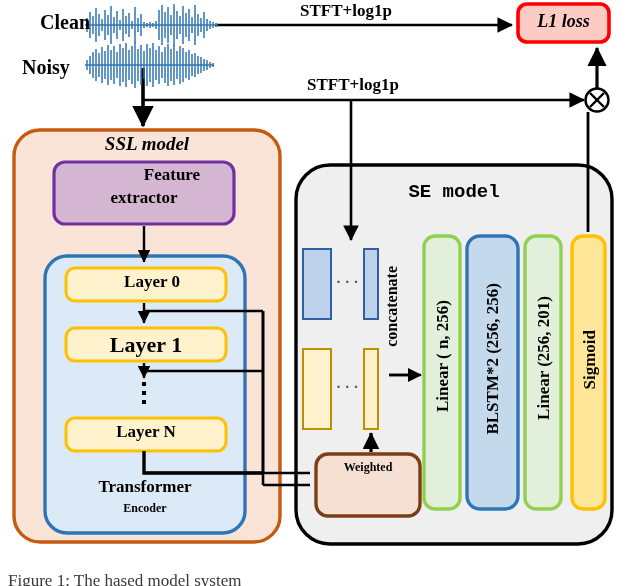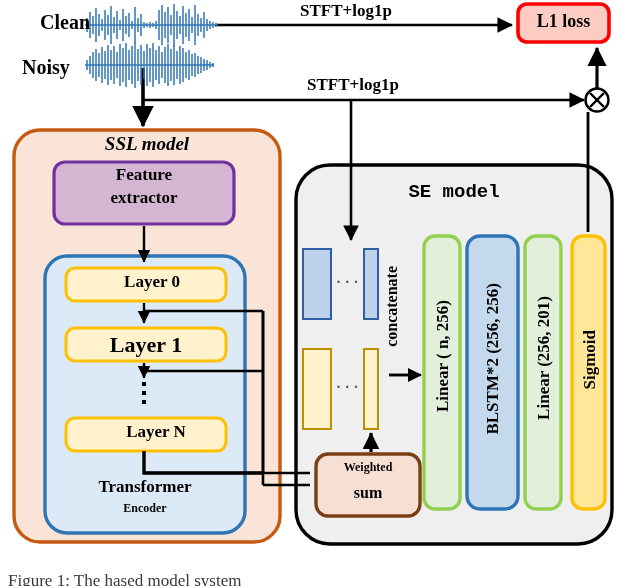--- a/index.html
+++ b/index.html
@@ -235,43 +235,42 @@
   </svg>
 
   <div class="lbl" style="left:24px;top:12px;font-size:20px;margin-left:16px;">Clean</div>
 
   <div class="lbl" style="left:22px;top:57px;font-size:20px;text-align:center;">Noisy</div>
 
   <div class="lbl ctr" style="left:300px;top:2px;font-size:17px;">STFT+log1p</div>
 
   <div class="lbl ctr" style="left:307px;top:76px;font-size:17px;">STFT+log1p</div>
 
-  <div class="lbl ctr" style="left:518px;top:12px;width:91px;font-size:18px;">L1 loss</div>
+  <div class="lbl ctr" style="left:518px;top:12px;width:91px;font-size:18px;font-style:italic;">L1 loss</div>
 
   <div class="lbl ctr" style="left:14px;top:134px;width:266px;font-size:19px;font-style:italic;">SSL model</div>
 
-  <div class="lbl ctr" style="left:54px;top:166px;width:180px;font-size:17px;">Feature</div>
+  <div class="lbl ctr" style="left:54px;top:166px;width:180px;font-size:17px;padding-left:28px;">Feature</div>
   <div class="lbl ctr" style="left:54px;top:189px;width:180px;font-size:17px;">extractor</div>
 
   <div class="lbl ctr" style="left:66px;top:273px;width:172px;font-size:17px;">Layer 0</div>
   <div class="lbl ctr" style="left:66px;top:333px;width:160px;font-size:22px;">Layer 1</div>
-  <div class="lbl ctr" style="left:66px;top:423px;width:160px;font-size:17px;margin-left:10px;">Layer N</div>
+  <div class="lbl ctr" style="left:66px;top:423px;width:160px;font-size:17px;">Layer N</div>
 
   <div class="lbl ctr" style="left:45px;top:478px;width:200px;font-size:17px;">Transformer</div>
   <div class="lbl ctr" style="left:45px;top:502px;width:200px;font-size:12px;">Encoder</div>
 
   <div class="lbl ctr" style="left:296px;top:183px;width:316px;font-size:19px;font-family:Liberation Mono, monospace;">SE model</div>
 
   <div class="lbl" style="left:336px;top:275px;font-size:15px;color:#555;">· · ·</div>
   <div class="lbl" style="left:336px;top:380px;font-size:15px;color:#555;">· · ·</div>
 
   <div class="lbl vert" style="left:384px;top:266px;font-size:16px;">concatenate</div>
 
   <div class="lbl ctr" style="left:316px;top:461px;width:104px;font-size:12px;">Weighted</div>
-  <div class="lbl ctr" style="left:316px;top:485px;width:104px;font-size:16px;">sum</div>
 
   <div class="lbl vert" style="left:434px;top:300px;font-size:17px;">Linear ( n, 256)</div>
   <div class="lbl vert" style="left:484px;top:283px;font-size:17px;">BLSTM*2 (256, 256)</div>
   <div class="lbl vert" style="left:535px;top:296px;font-size:17px;">Linear (256, 201)</div>
   <div class="lbl vert" style="left:581px;top:330px;font-size:17px;">Sigmoid</div>
 
   <div class="lbl" style="left:8px;top:572px;font-size:17px;font-weight:normal;color:#3a3a3a;">Figure 1:  The hased model system</div>
 
 </div>
 

